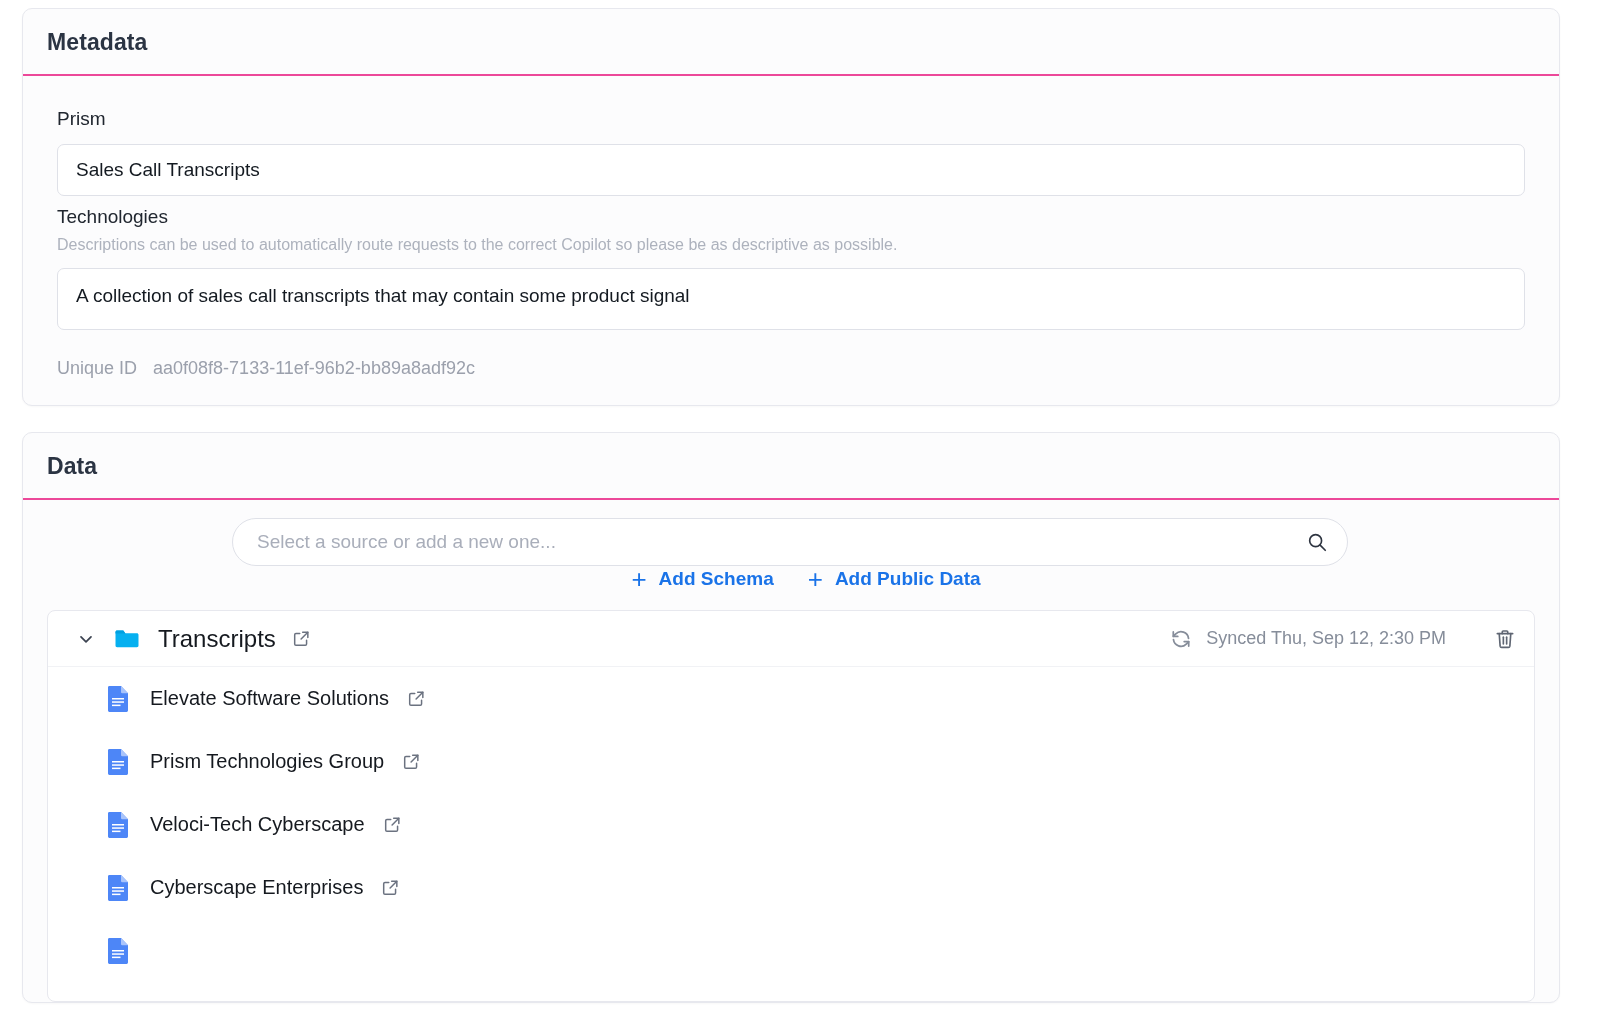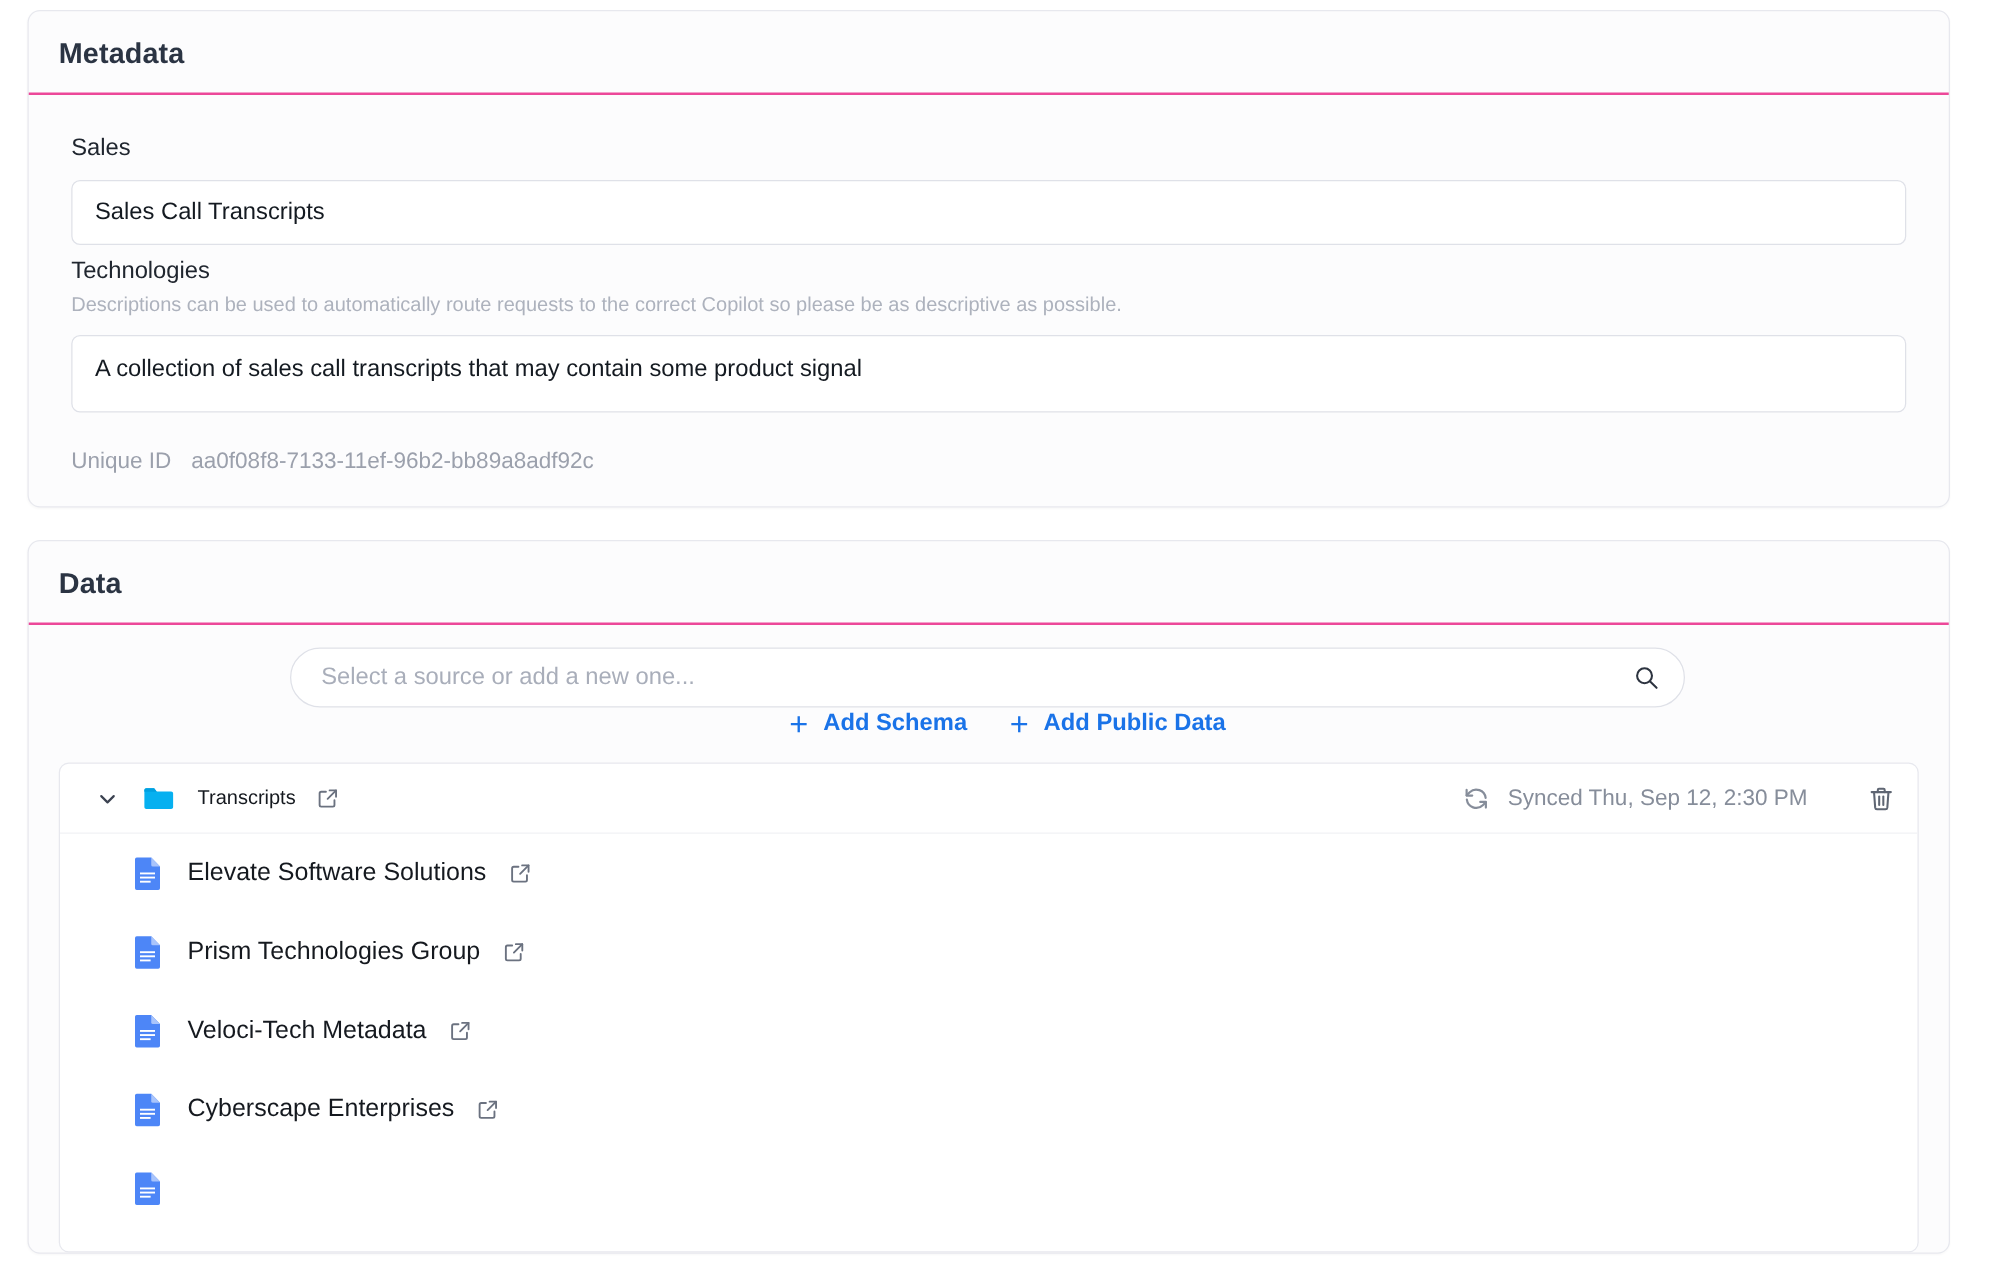--- a/index.html
+++ b/index.html
@@ -168,21 +168,21 @@
   }
   .chevron {
     width: 20px; height: 20px;
     color: #3c4351;
     flex: 0 0 auto;
     margin-right: 18px;
     cursor: pointer;
   }
   .folder-icon { width: 26px; height: 26px; flex: 0 0 auto; margin-right: 18px; }
   .folder-name {
-    font-size: 16px;
+    font-size: 24px;
     color: #15191f;
     margin-right: 16px;
     white-space: nowrap;
   }
   .ext-icon {
     width: 19px; height: 19px;
     color: #6b7280;
     flex: 0 0 auto;
     cursor: pointer;
   }
@@ -217,21 +217,21 @@
 
 <div class="page">
 
   <section class="card">
     <div class="card-header">
       <div class="card-title">Metadata</div>
     </div>
     <div class="card-body">
 
       <div class="field">
-        <div class="field-label">Sales</div>
+        <div class="field-label">Prism</div>
         <input class="text-input" type="text" value="Sales Call Transcripts" style="">
       </div>
 
       <div class="field">
         <div class="field-label">Technologies</div>
         <div class="field-hint">Descriptions can be used to automatically route requests to the correct Copilot so please be as descriptive as possible.</div>
         <textarea class="textarea-input" placeholder="Description" style="">A collection of sales call transcripts that may contain some product signal</textarea>
       </div>
 
       <div class="uid-row">
@@ -370,21 +370,21 @@
               <svg viewBox="0 0 24 28">
                 <path d="M2 2.4 A1.4 1.4 0 0 1 3.4 1 H15 L22 8.2 V25.6 A1.4 1.4 0 0 1 20.6 27 H3.4 A1.4 1.4 0 0 1 2 25.6 Z" fill="#4d86f7"></path>
                 <path d="M15 1 L22 8.2 H16.3 A1.3 1.3 0 0 1 15 6.9 Z" fill="#a9c4fb"></path>
                 <g fill="#ffffff">
                   <rect x="6" y="13" width="12" height="1.5"></rect>
                   <rect x="6" y="16.3" width="12" height="1.5"></rect>
                   <rect x="6" y="19.6" width="8.5" height="1.5"></rect>
                 </g>
               </svg>
             </span>
-            <span class="file-name">Veloci-Tech Metadata</span>
+            <span class="file-name">Veloci-Tech Cyberscape</span>
             <span class="ext-icon">
               <svg viewBox="0 0 24 24" fill="none" stroke="currentColor" stroke-width="1.9" stroke-linecap="round" stroke-linejoin="round">
                 <path d="M13.5 4.2 H20 V10.7"></path>
                 <line x1="20" y1="4.2" x2="11.5" y2="12.7"></line>
                 <path d="M18.4 14.2 V19 A1.6 1.6 0 0 1 16.8 20.6 H5 A1.6 1.6 0 0 1 3.4 19 V7.2 A1.6 1.6 0 0 1 5 5.6 H9.8"></path>
               </svg>
             </span>
           </div>
 
           <div class="file-row">

